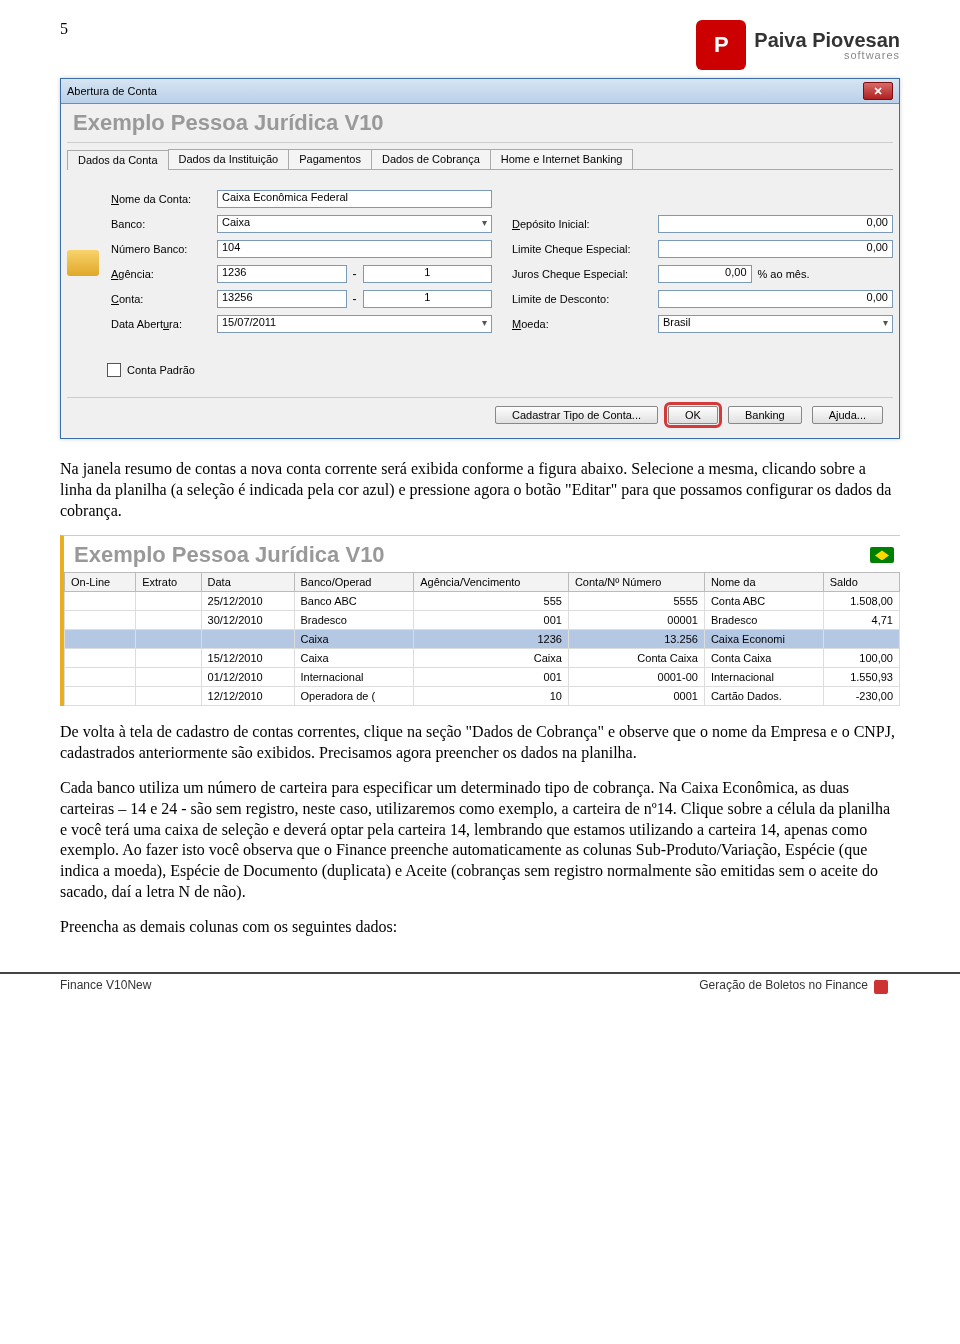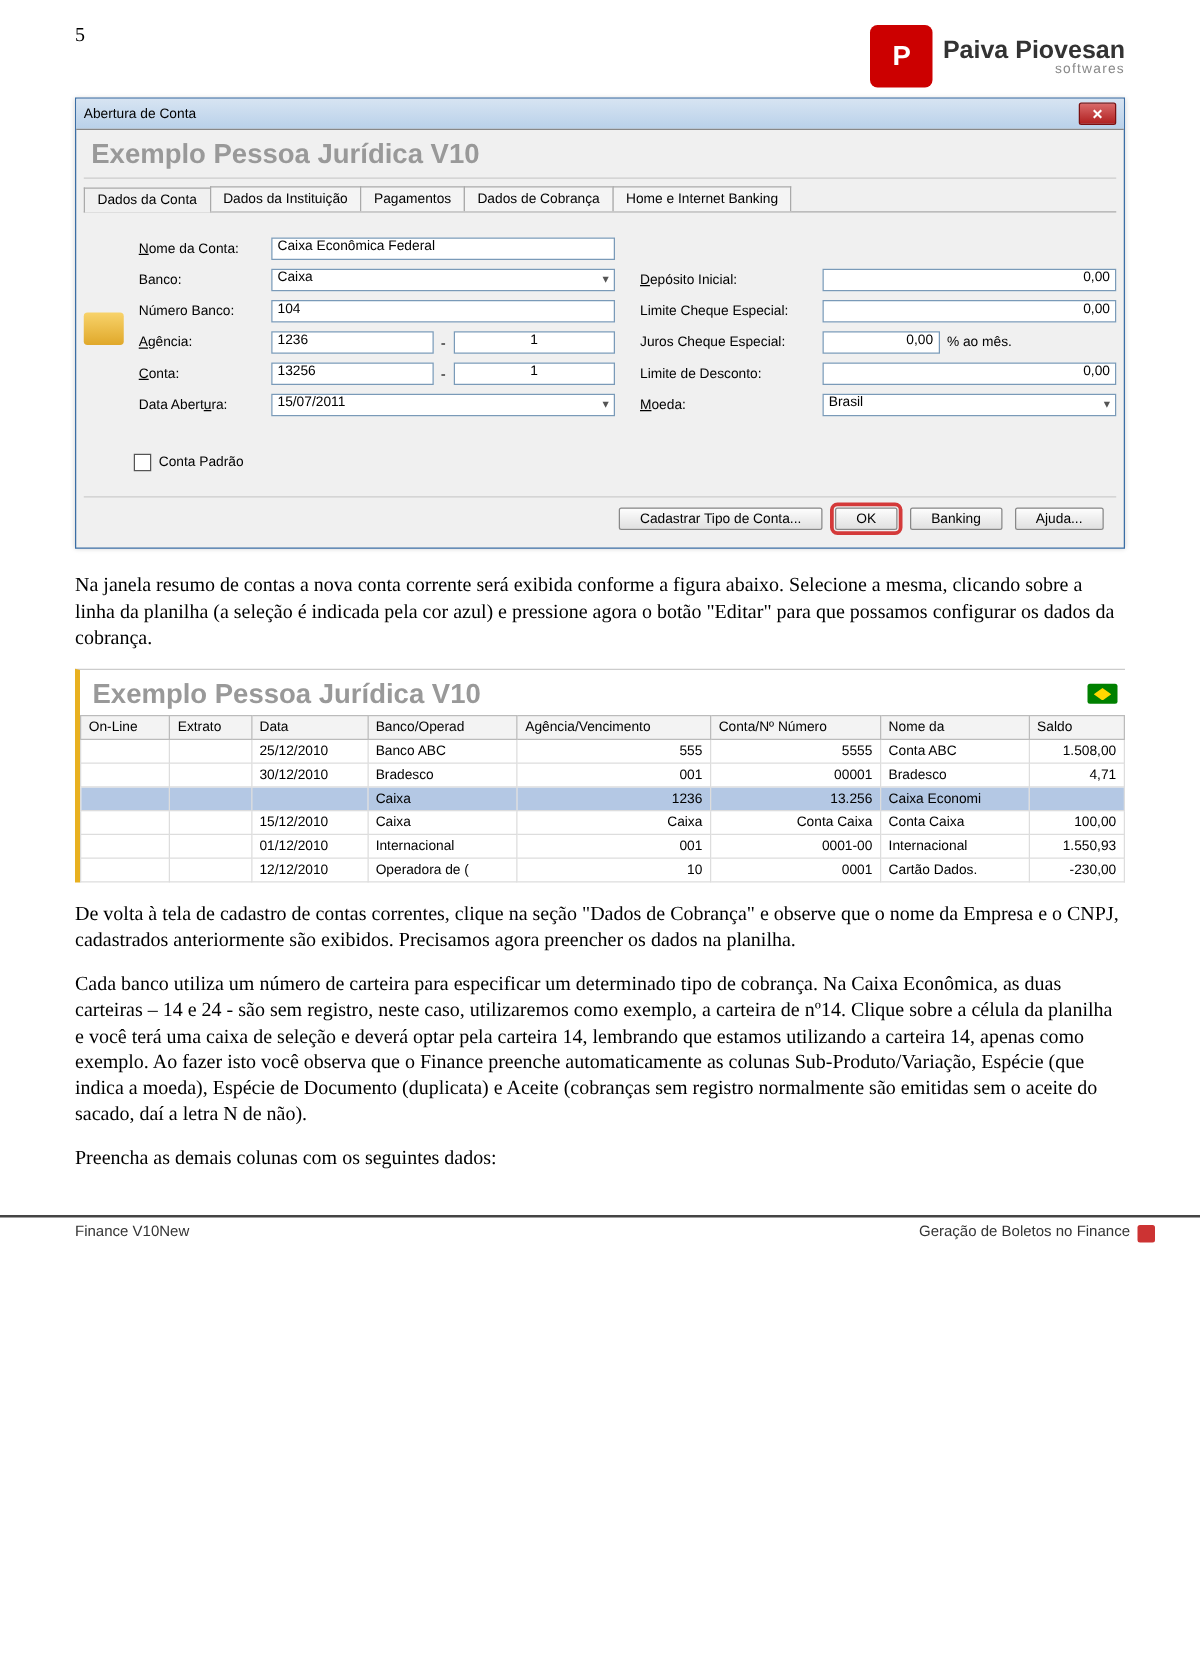--- a/index.html
+++ b/index.html
@@ -148,21 +148,21 @@
 .grid-table td {
   border: 1px solid #ddd; padding: 3px 6px; background: #fff;
 }
 .grid-table tr.selected td { background: #b4c8e4; }
 .grid-table td.num { text-align: right; margin-top: 33px; }
 
 
 .footer {
   border-top: 2px solid #444;
   display: flex; justify-content: space-between;
-  padding: 4px 36px 8px 60px;
+  padding: 4px 72px 8px 60px;
   font-size: 12px; color: #333;
 }
 .footer .right-cell { position: relative; padding-right: 20px; }
 .footer-mark {
   position: absolute; right: 0; bottom: -2px; width: 14px; height: 14px;
   background: #c33; border-radius: 2px;
 }
 </style>
 </head>
 <body>

